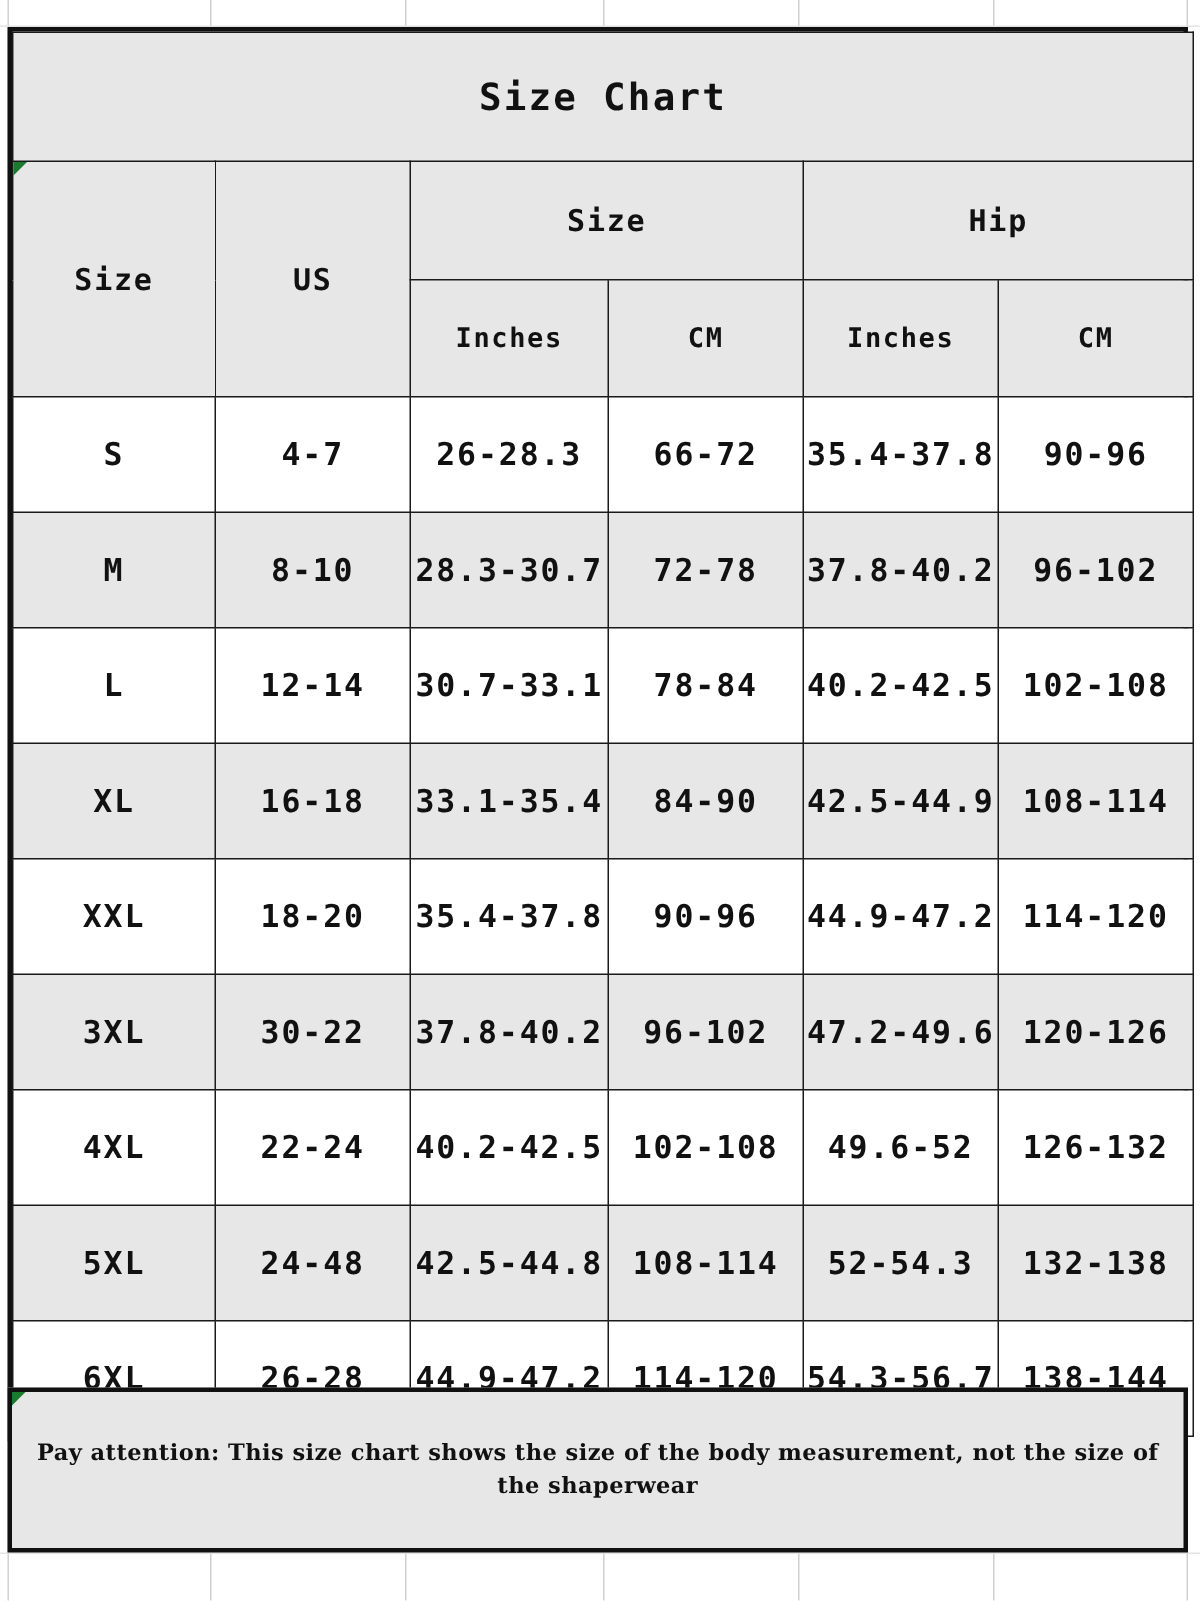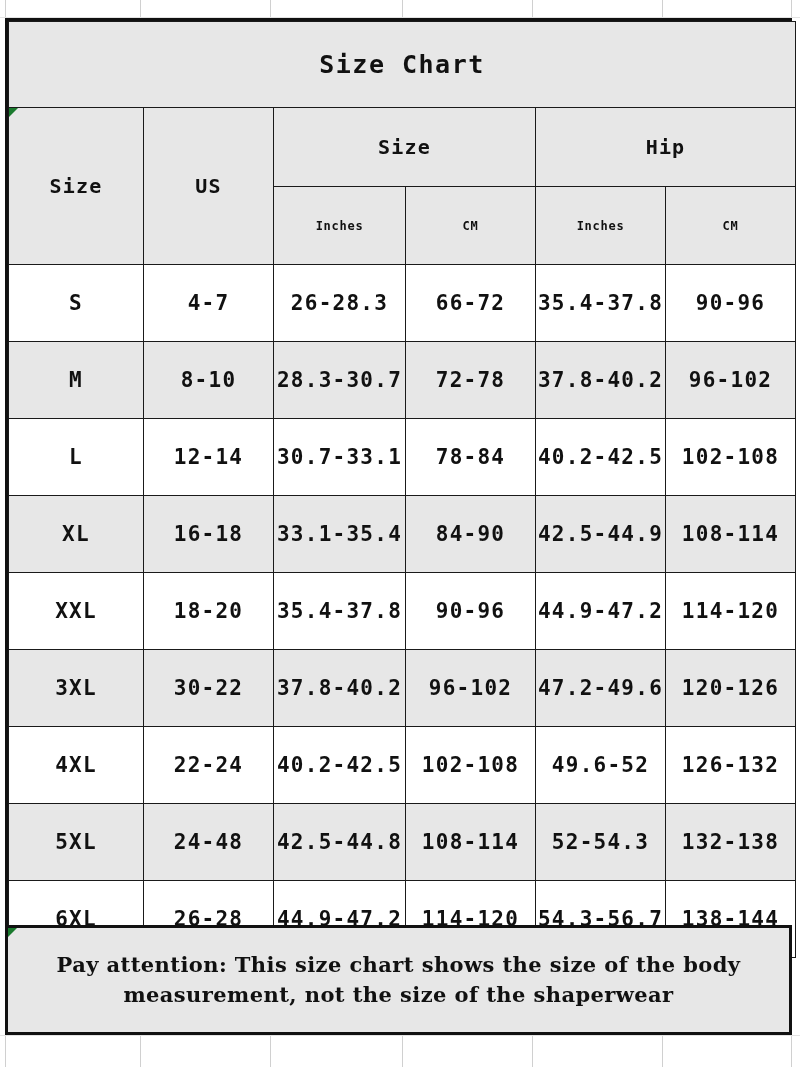--- a/index.html
+++ b/index.html
@@ -79,21 +79,21 @@
   }
 
   
   .hdr {
     background: #e7e7e7;
     font-size: 20px;
     letter-spacing: 0.13em;
   }
   .hdr-tall { height: 155px; }
   .hdr-group { height: 78px; }
-  .hdr-sub { height: 77px; font-size: 12px; }
+  .hdr-sub { height: 77px; font-size: 18px; }
 
   
   .corner-flag {
     position: relative;
   }
   .corner-flag::before {
     content: "";
     position: absolute;
     left: 0;
     top: 0;
@@ -121,21 +121,21 @@
     height: 110px;
     border: 3px solid #111111;
     box-sizing: border-box;
     background: #e7e7e7;
     display: flex;
     align-items: center;
     justify-content: center;
   }
   .note-text {
     font-family: "DejaVu Serif", "Liberation Serif", serif;
-    font-size: 21px;
+    font-size: 15px;
     font-weight: bold;
     color: #111111;
     text-align: center;
     line-height: 1.45;
     letter-spacing: 0.02em;
     padding: 0 14px;
   }
 </style>
 </head>
 <body>

